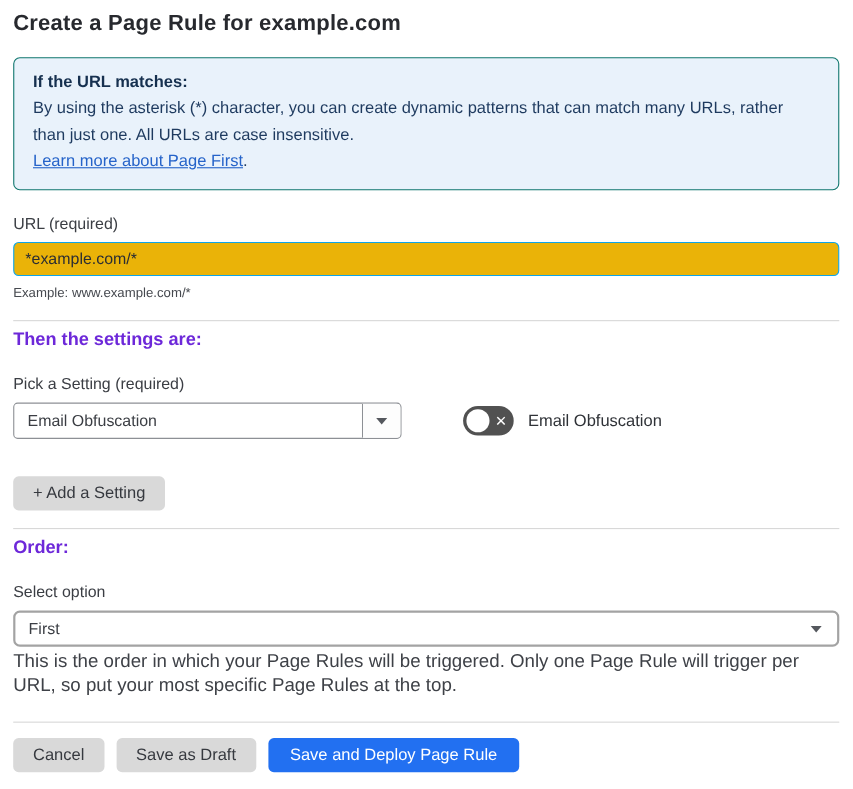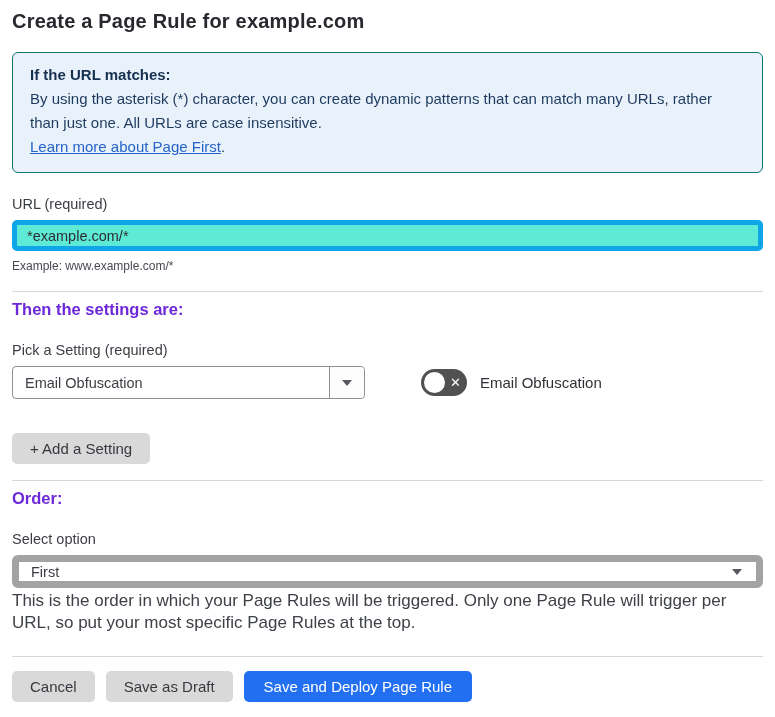--- a/index.html
+++ b/index.html
@@ -45,22 +45,22 @@
   .field-label {
     font-size: 14.5px;
     color: #3b3e44;
     margin-top: 23px;
   }
   .url-input {
     margin-top: 8px;
     width: 100%;
     box-sizing: border-box;
     height: 31px;
-    background: #5eead4;
-    border: 5px solid #0ea5e9;
+    background: #eab308;
+    border: 1px solid #0ea5e9;
     border-radius: 5px;
     padding: 0 10px;
     font-size: 14.5px;
     color: #2c2e33;
     font-family: "Liberation Sans", "DejaVu Sans", sans-serif;
     outline: none;
   }
   .helper-text {
     margin-top: 8px;
     font-size: 12px;
@@ -173,21 +173,21 @@
   }
   .add-setting-btn {
     margin-top: 34px;
   }
   .divider-2 { margin-top: 16px; }
   .order-select {
     margin-top: 8px;
     width: 100%;
     height: 33px;
     box-sizing: border-box;
-    border: 7px solid #a3a3a3;
+    border: 2px solid #a3a3a3;
     border-radius: 6px;
     background: #ffffff;
     display: flex;
     align-items: center;
     justify-content: space-between;
     padding: 0 14px 0 12px;
     font-size: 14.5px;
     color: #3b3e44;
     cursor: pointer;
   }

